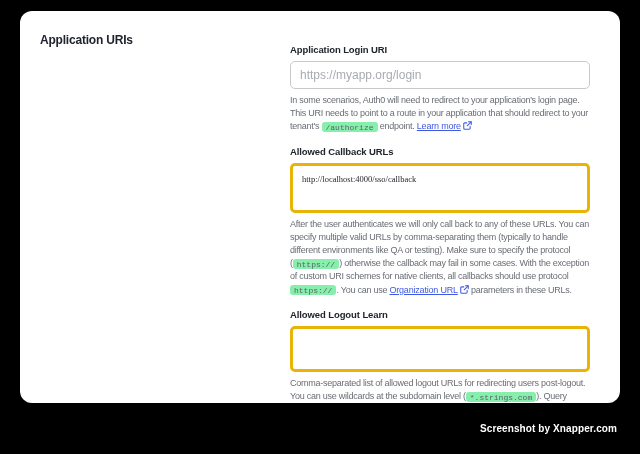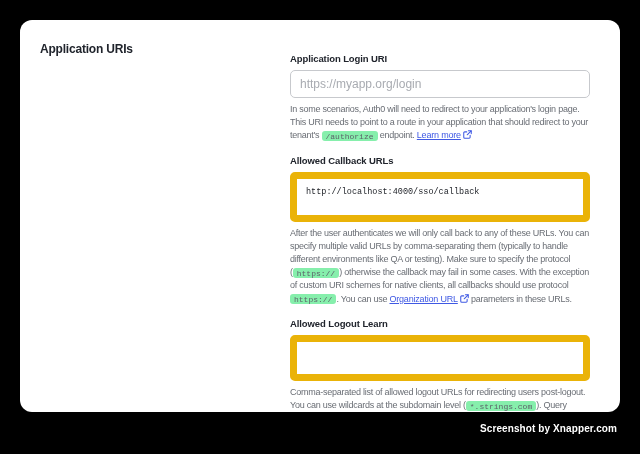--- a/index.html
+++ b/index.html
@@ -4,21 +4,21 @@
 <style>
   html,body{margin:0;padding:0;}
   body{
     width:640px;height:454px;
     background:#000000;
     font-family:"Liberation Sans",sans-serif;
     position:relative;overflow:hidden;
     -webkit-font-smoothing:antialiased;
   }
   .card{
-    position:absolute;left:20px;top:20px;
+    position:absolute;left:20px;top:11px;
     width:600px;height:392px;
     background:#ffffff;border-radius:12px;
     box-sizing:border-box;
     padding:22px 20px 4px 20px;
     display:flex;overflow:hidden;
     box-shadow:0 10px 30px rgba(0,0,0,0.5);
   }
   .left-col{flex:0 0 240px;}
   .section-title{
     font-size:12px;font-weight:700;color:#20242c;letter-spacing:-0.2px;
@@ -32,24 +32,24 @@
   }
   .text-input{
     display:block;width:100%;box-sizing:border-box;height:28px;
     border:1px solid #c7c9cd;border-radius:5px;
     padding:0 9px;font-size:12px;color:#23262c;
     font-family:"Liberation Sans",sans-serif;background:#fff;outline:none;
   }
   .text-input::placeholder{color:#a8abb1;}
   .textarea{
     display:block;width:100%;box-sizing:border-box;
-    border:7px solid #eab308;border-radius:5px;
+    border:3px solid #eab308;border-radius:5px;
     padding:7px 9px;
     font-size:8.5px;line-height:12px;
-    font-family:Liberation Mono, monospace;
+    font-family:Liberation Serif, serif;
     color:#23262c;background:#fff;resize:none;outline:none;
   }
   .ta-callback{height:50px;}
   .ta-logout{height:46px;}
   .help{
     margin-top:5px;
     font-size:9px;line-height:13.2px;letter-spacing:-0.25px;
     color:#696d74;
   }
   .chip{

